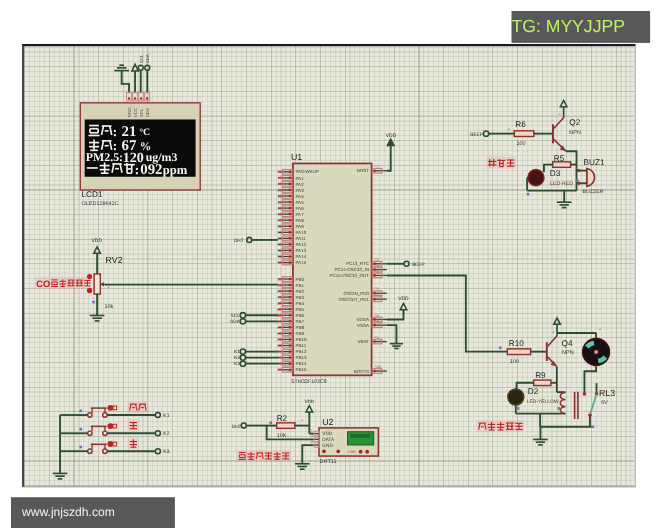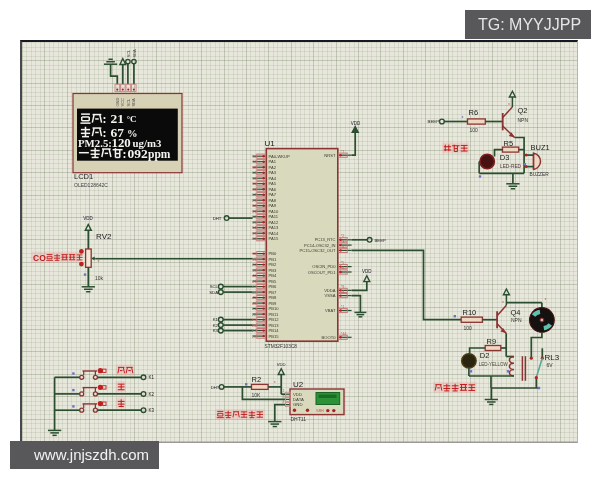--- a/index.html
+++ b/index.html
@@ -3,24 +3,24 @@
 *{margin:0;padding:0;box-sizing:border-box}
 body{width:600px;height:480px;background:#fff;position:relative;font-family:'Liberation Sans',sans-serif;overflow:hidden}
 #grid{position:absolute;left:20px;top:40px;width:558px;height:403px;
  background-color:#e7e8db;
  background-image:
   repeating-linear-gradient(0deg, rgba(116,128,100,.22) 0 1px, transparent 1px 22.4px),
   repeating-linear-gradient(90deg, rgba(116,128,100,.22) 0 1px, transparent 1px 22.4px),
   repeating-linear-gradient(0deg, rgba(126,136,108,.16) 0 1px, transparent 1px 4.48px),
   repeating-linear-gradient(90deg, rgba(126,136,108,.16) 0 1px, transparent 1px 4.48px);
  border-top:2px solid #181824;border-left:2px solid #474750;border-bottom:1px solid #9a9a94;border-right:1px solid #b5b5ae;}
-#tg{position:absolute;left:465px;top:9.5px;width:126px;height:29px;background:#58585a;color:#e5e5e5;
- font-size:16px;line-height:29px;padding-left:13px}
-#www{position:absolute;left:10px;top:441px;width:149px;height:28px;background:#58585a;color:#f2f2f2;
- font-size:15px;line-height:28px;padding-left:24px}
+#tg{position:absolute;left:465px;top:9.5px;width:126px;height:29px;background:#58585a;color:#bef264;
+ font-size:16px;line-height:29px;}
+#www{position:absolute;left:10px;top:452px;width:149px;height:28px;background:#58585a;color:#f2f2f2;
+ font-size:11px;line-height:28px;padding-left:10px}
 svg{position:absolute;left:0;top:0}
 </style></head><body>
 <div id="grid"></div>
 <svg width="600" height="480" viewBox="0 0 600 480">
     <line x1="103.94999999999999" y1="64.2" x2="117.25" y2="64.2" stroke="#2c4e30" stroke-width="1.5"></line>
     <line x1="106.32499999999999" y1="61.730000000000004" x2="114.875" y2="61.730000000000004" stroke="#2c4e30" stroke-width="1.5"></line>
     <line x1="108.46249999999999" y1="59.260000000000005" x2="112.7375" y2="59.260000000000005" stroke="#2c4e30" stroke-width="1.5"></line>
     <polyline points="110.6,64.2 110.6,76.2 117.3,76.2 117.3,84.3" fill="none" stroke="#2c4e30" stroke-width="1.7"></polyline>
     <polygon points="122.8,58.5 119.89999999999999,64.5 125.7,64.5" fill="none" stroke="#2c4e30" stroke-width="1.4"></polygon>
     <line x1="122.8" y1="64.5" x2="122.8" y2="84.3" stroke="#2c4e30" stroke-width="1.7"></line>

